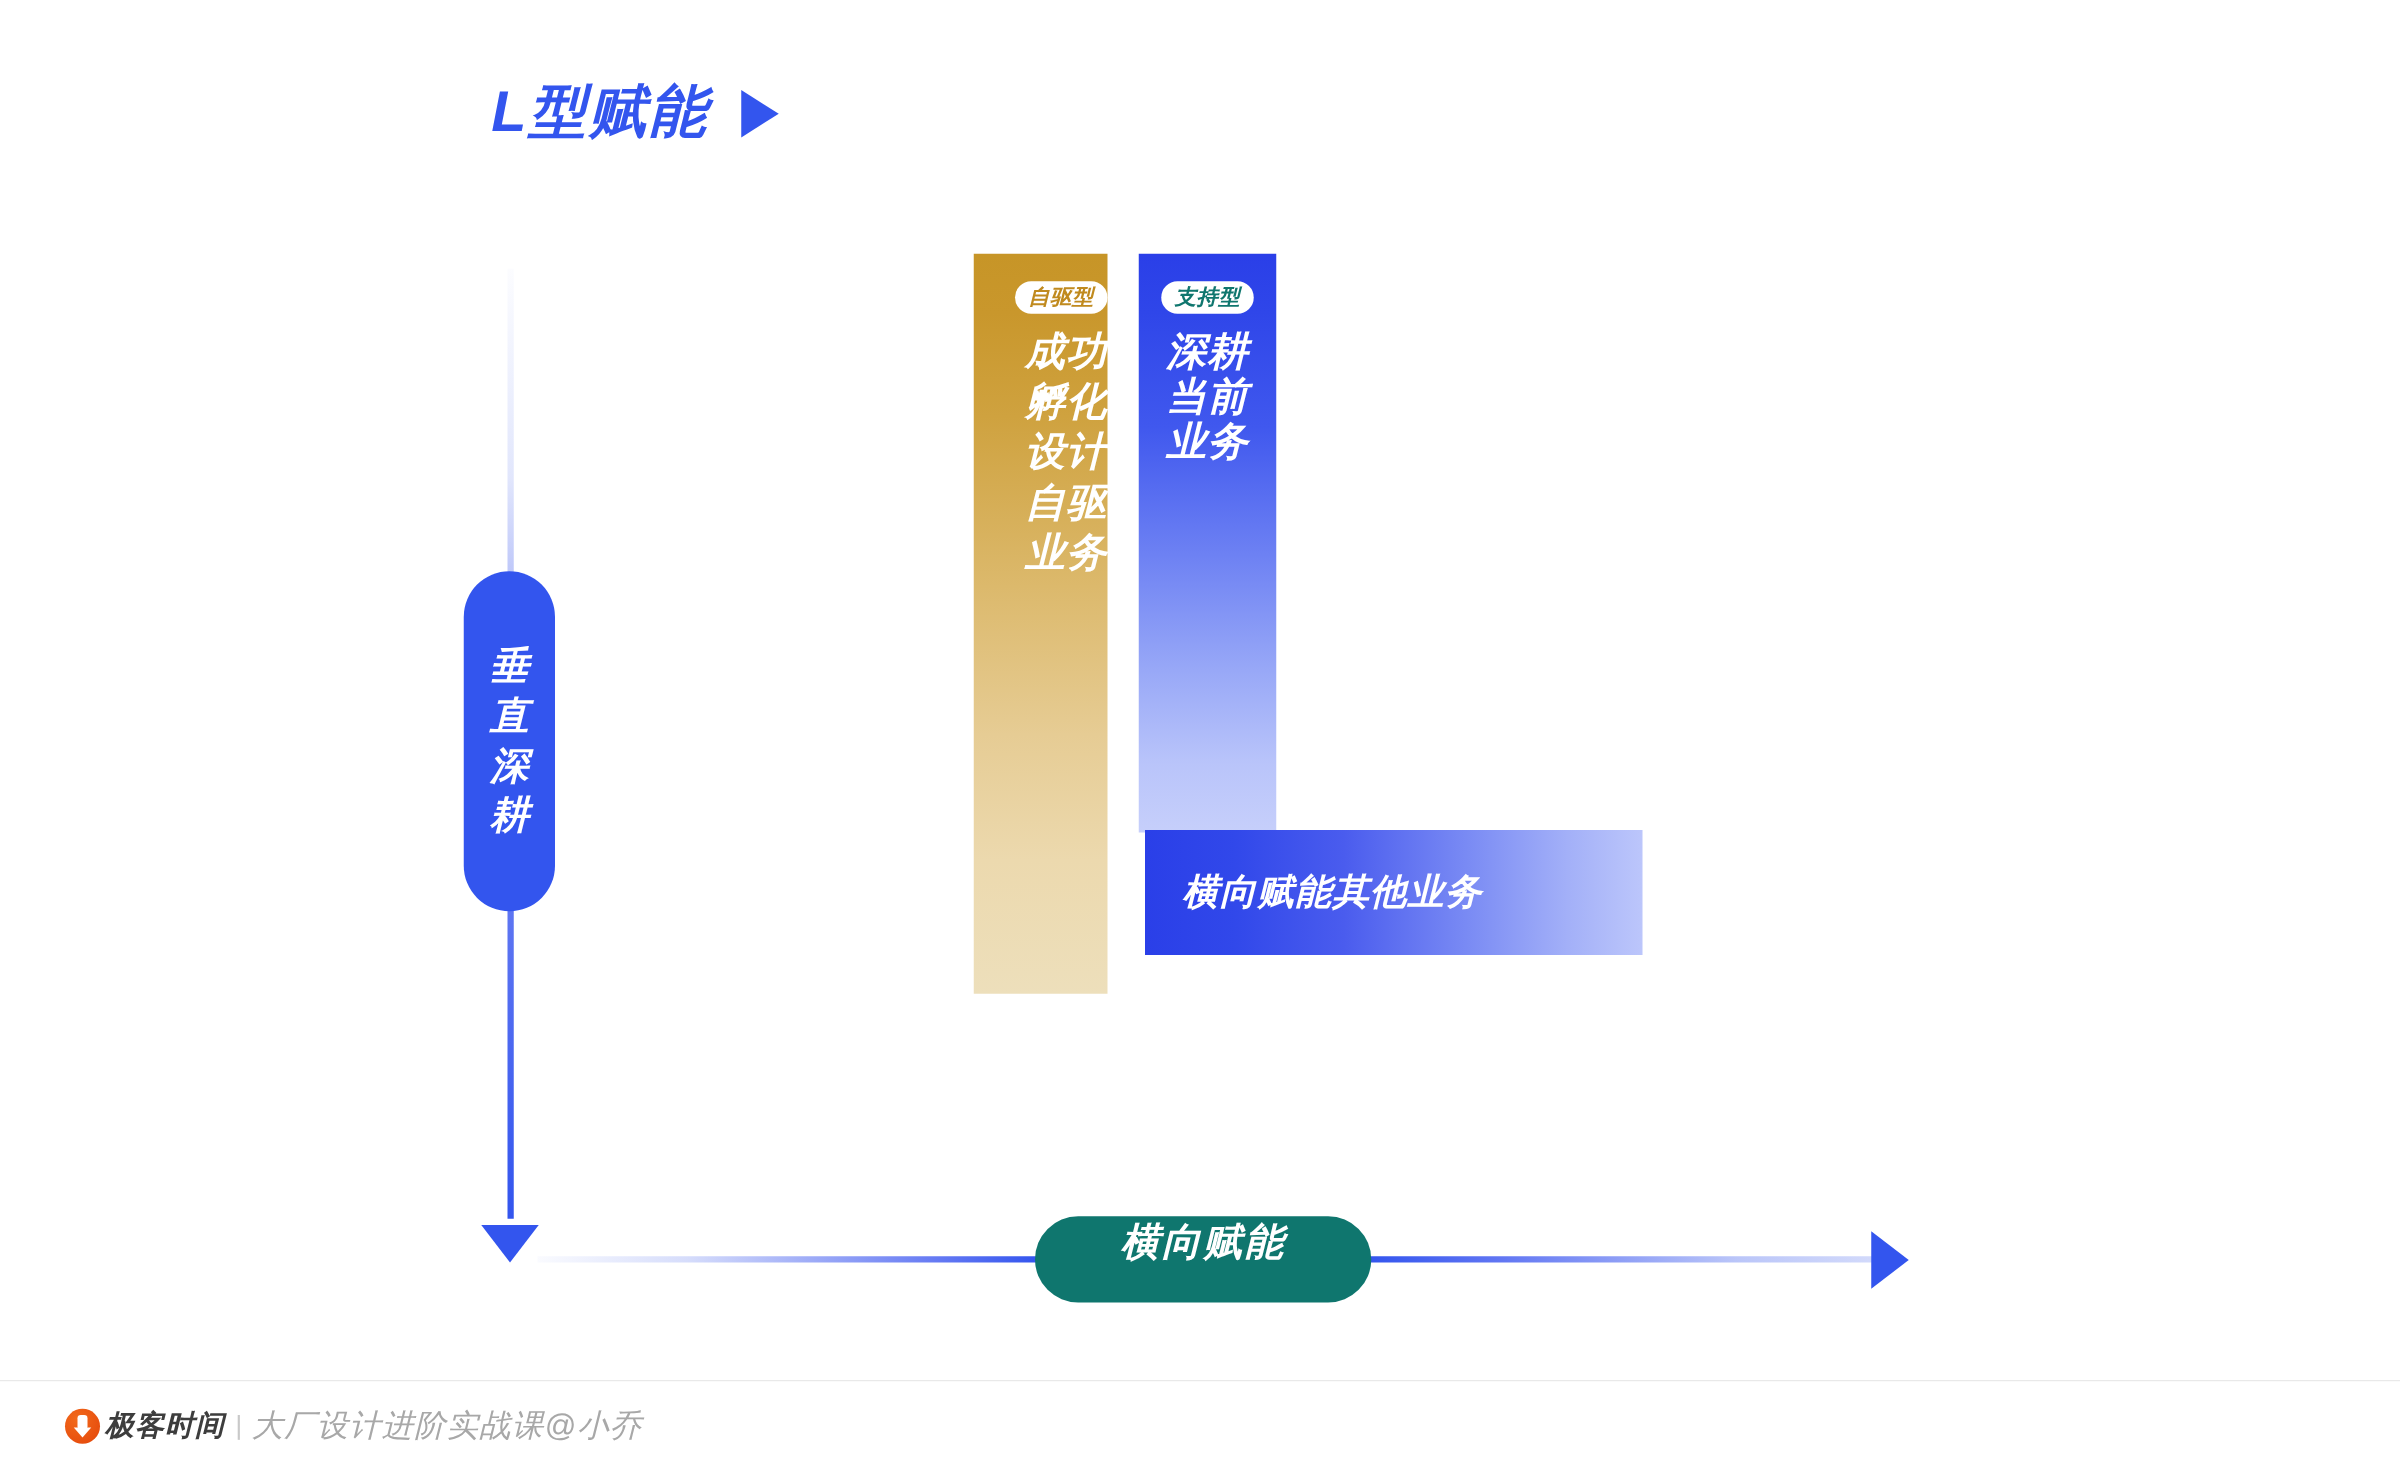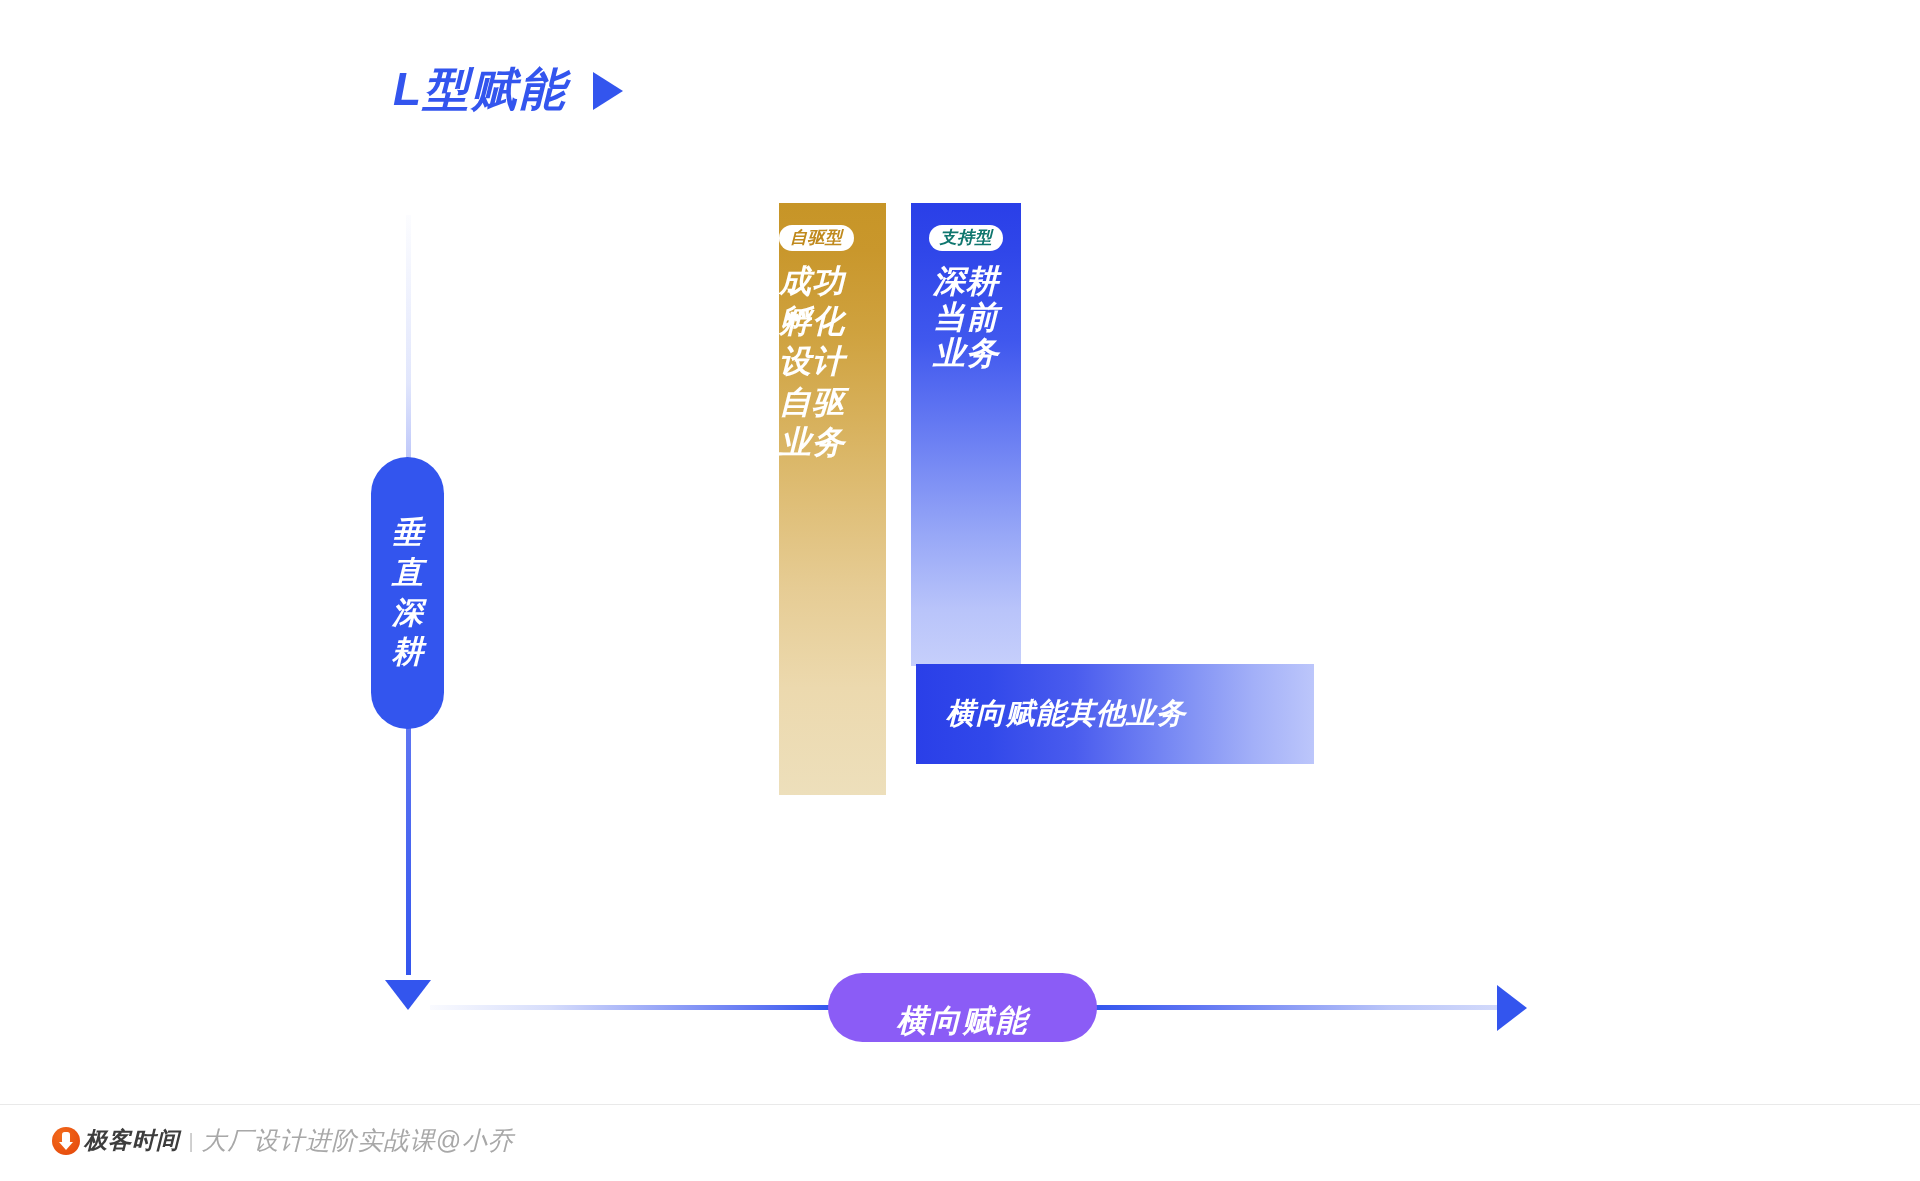--- a/index.html
+++ b/index.html
@@ -126,23 +126,23 @@
     border-bottom: 23px solid transparent;
     border-left: 30px solid #3355ee;
   }
   .h-axis-pill {
     position: absolute;
     left: 828px;
     top: 973px;
     width: 269px;
     height: 69px;
     border-radius: 36px;
-    background: #8b5cf6;
-    display: flex;
-    align-items: flex-end;
+    background: #0f766e;
+    display: flex;
+    align-items: flex-start;
     justify-content: center;
   }
   .h-axis-pill .ch {
     color: #ffffff;
     font-size: 31px;
     font-weight: bold;
     letter-spacing: 2px;
   }
 
   
@@ -155,21 +155,21 @@
     background: linear-gradient(to bottom,
         #c79527 0%,
         #c9972c 8%,
         #cfa23f 22%,
         #dcb96c 45%,
         #e6cc94 65%,
         #ecd9ae 82%,
         #eddfbb 100%);
     display: flex;
     flex-direction: column;
-    align-items: flex-start;
+    align-items: flex-end;
   }
   .gold-col .badge {
     margin-top: 22px;
     background: #ffffff;
     color: #c08a1e;
     font-size: 17px;
     font-weight: bold;
     border-radius: 13px;
     padding: 4px 11px 5px 11px;
     line-height: 1;

